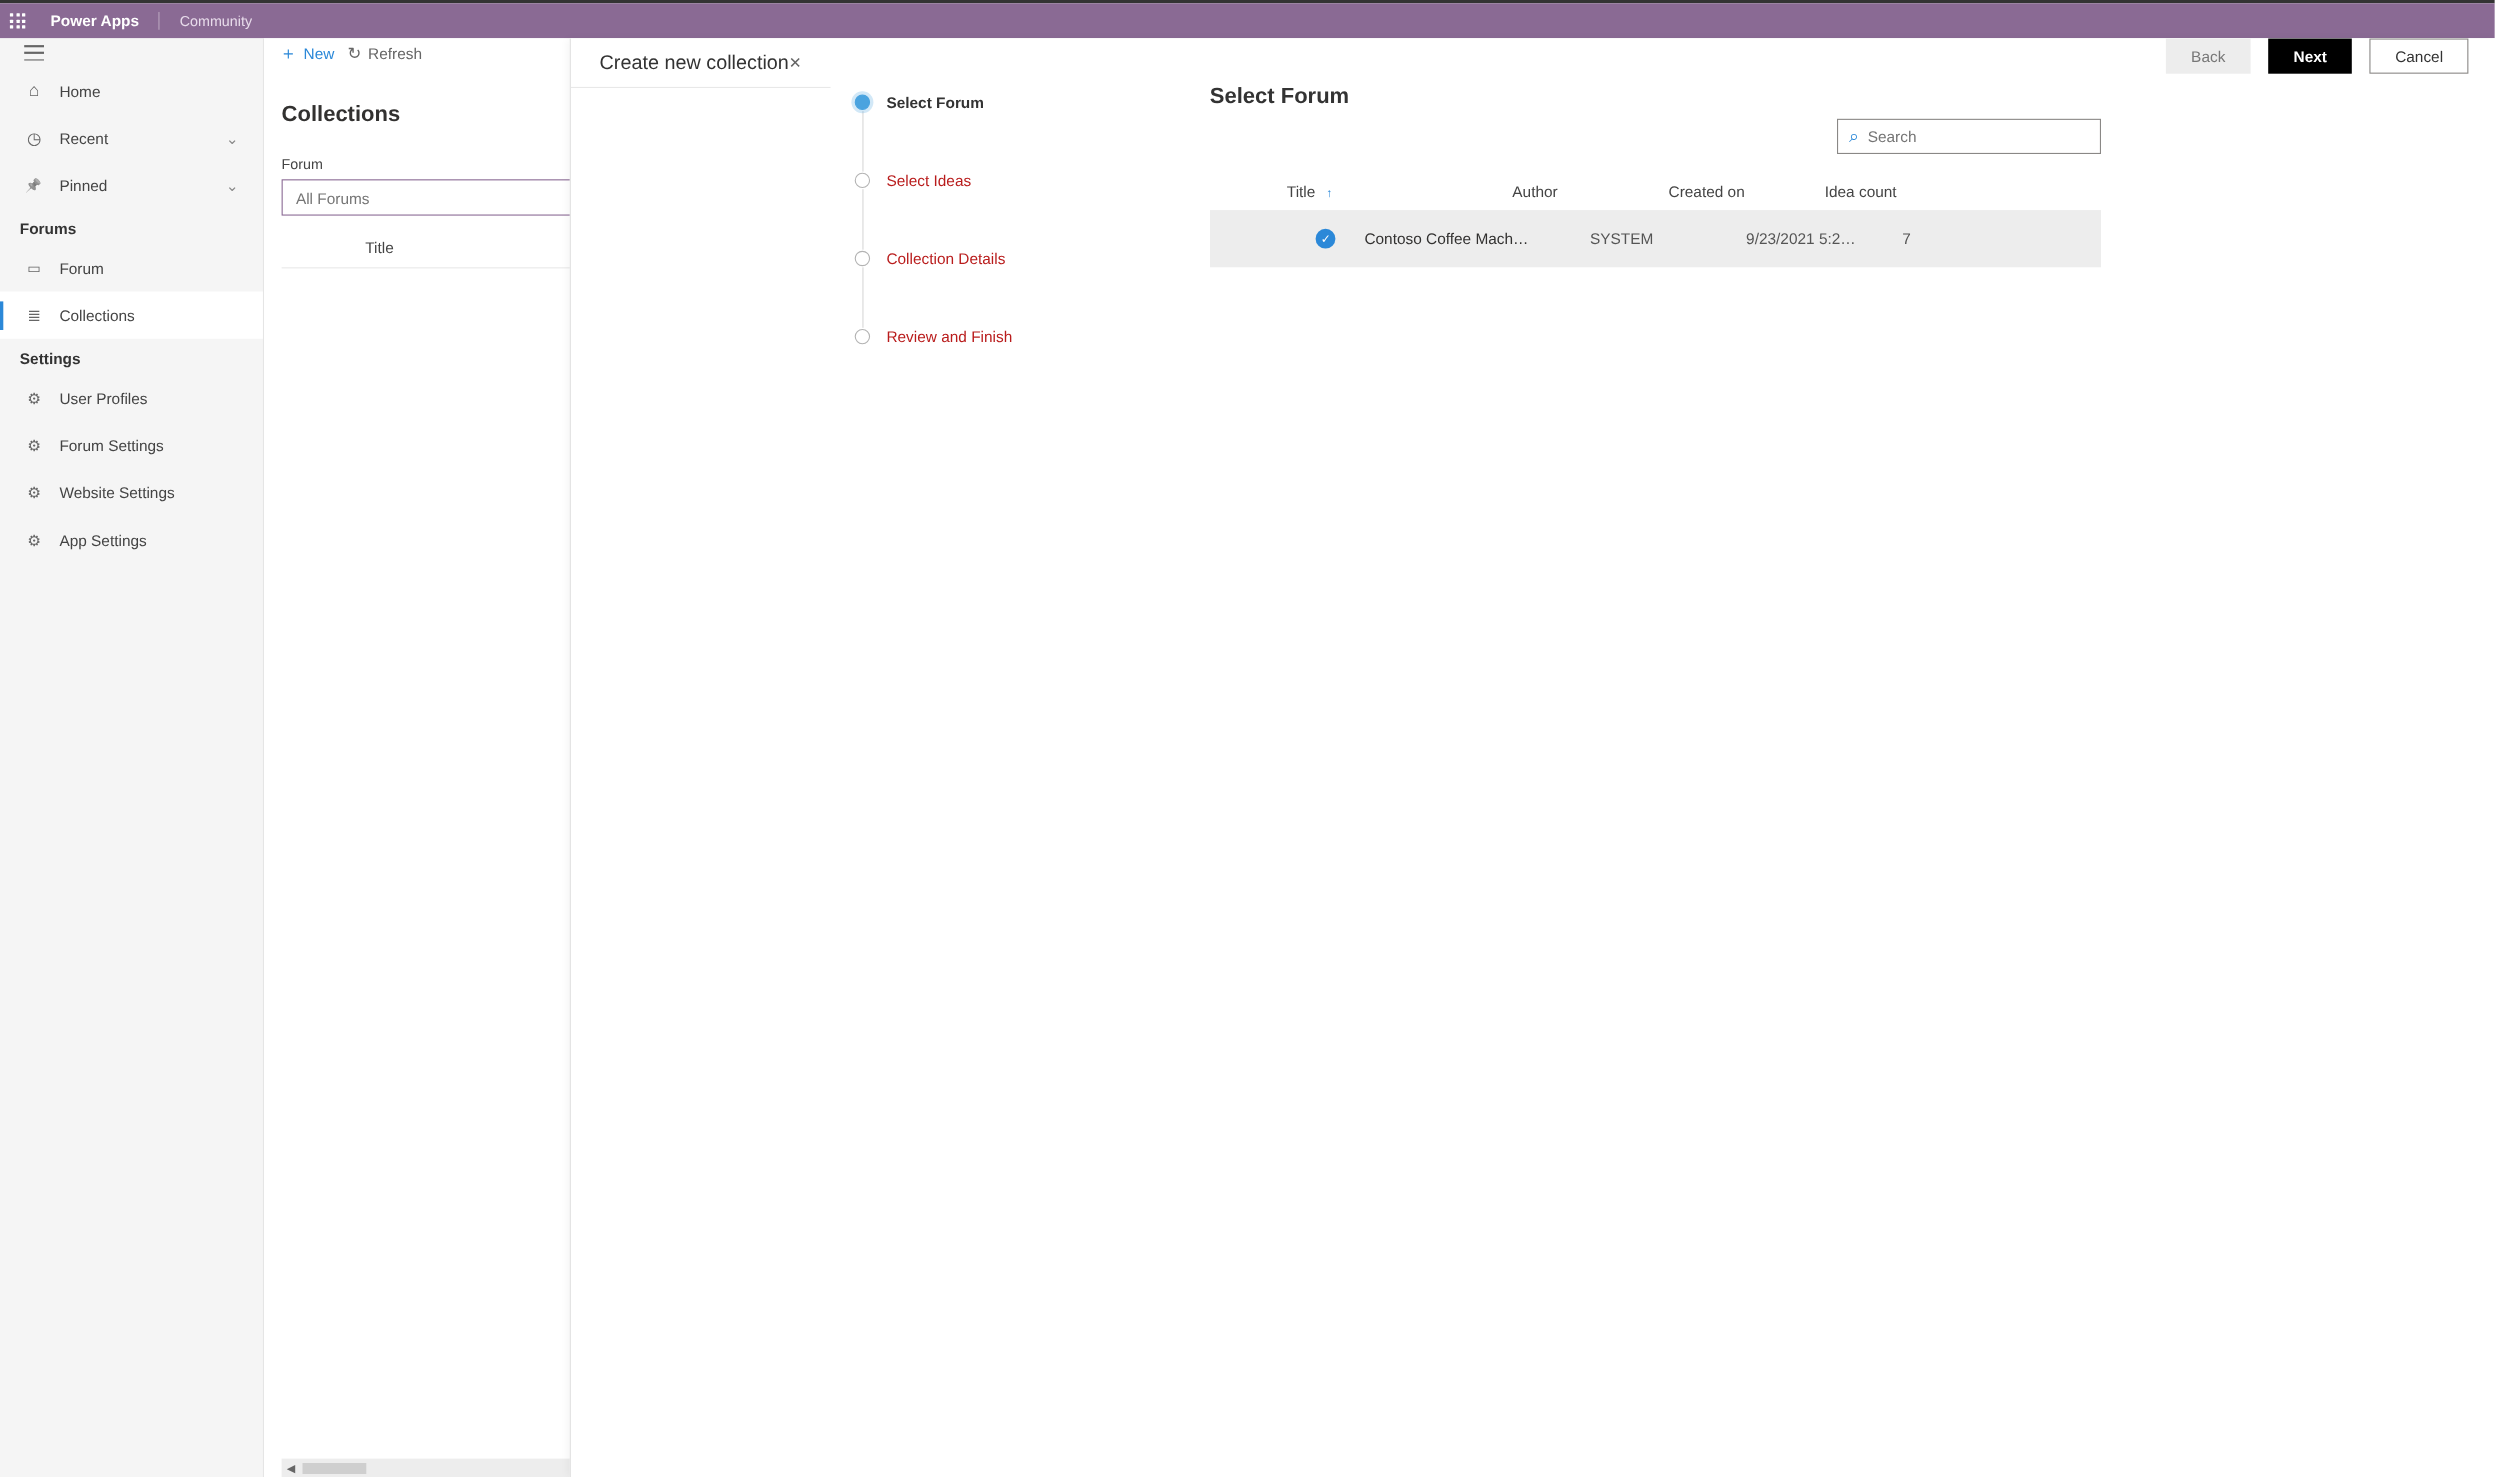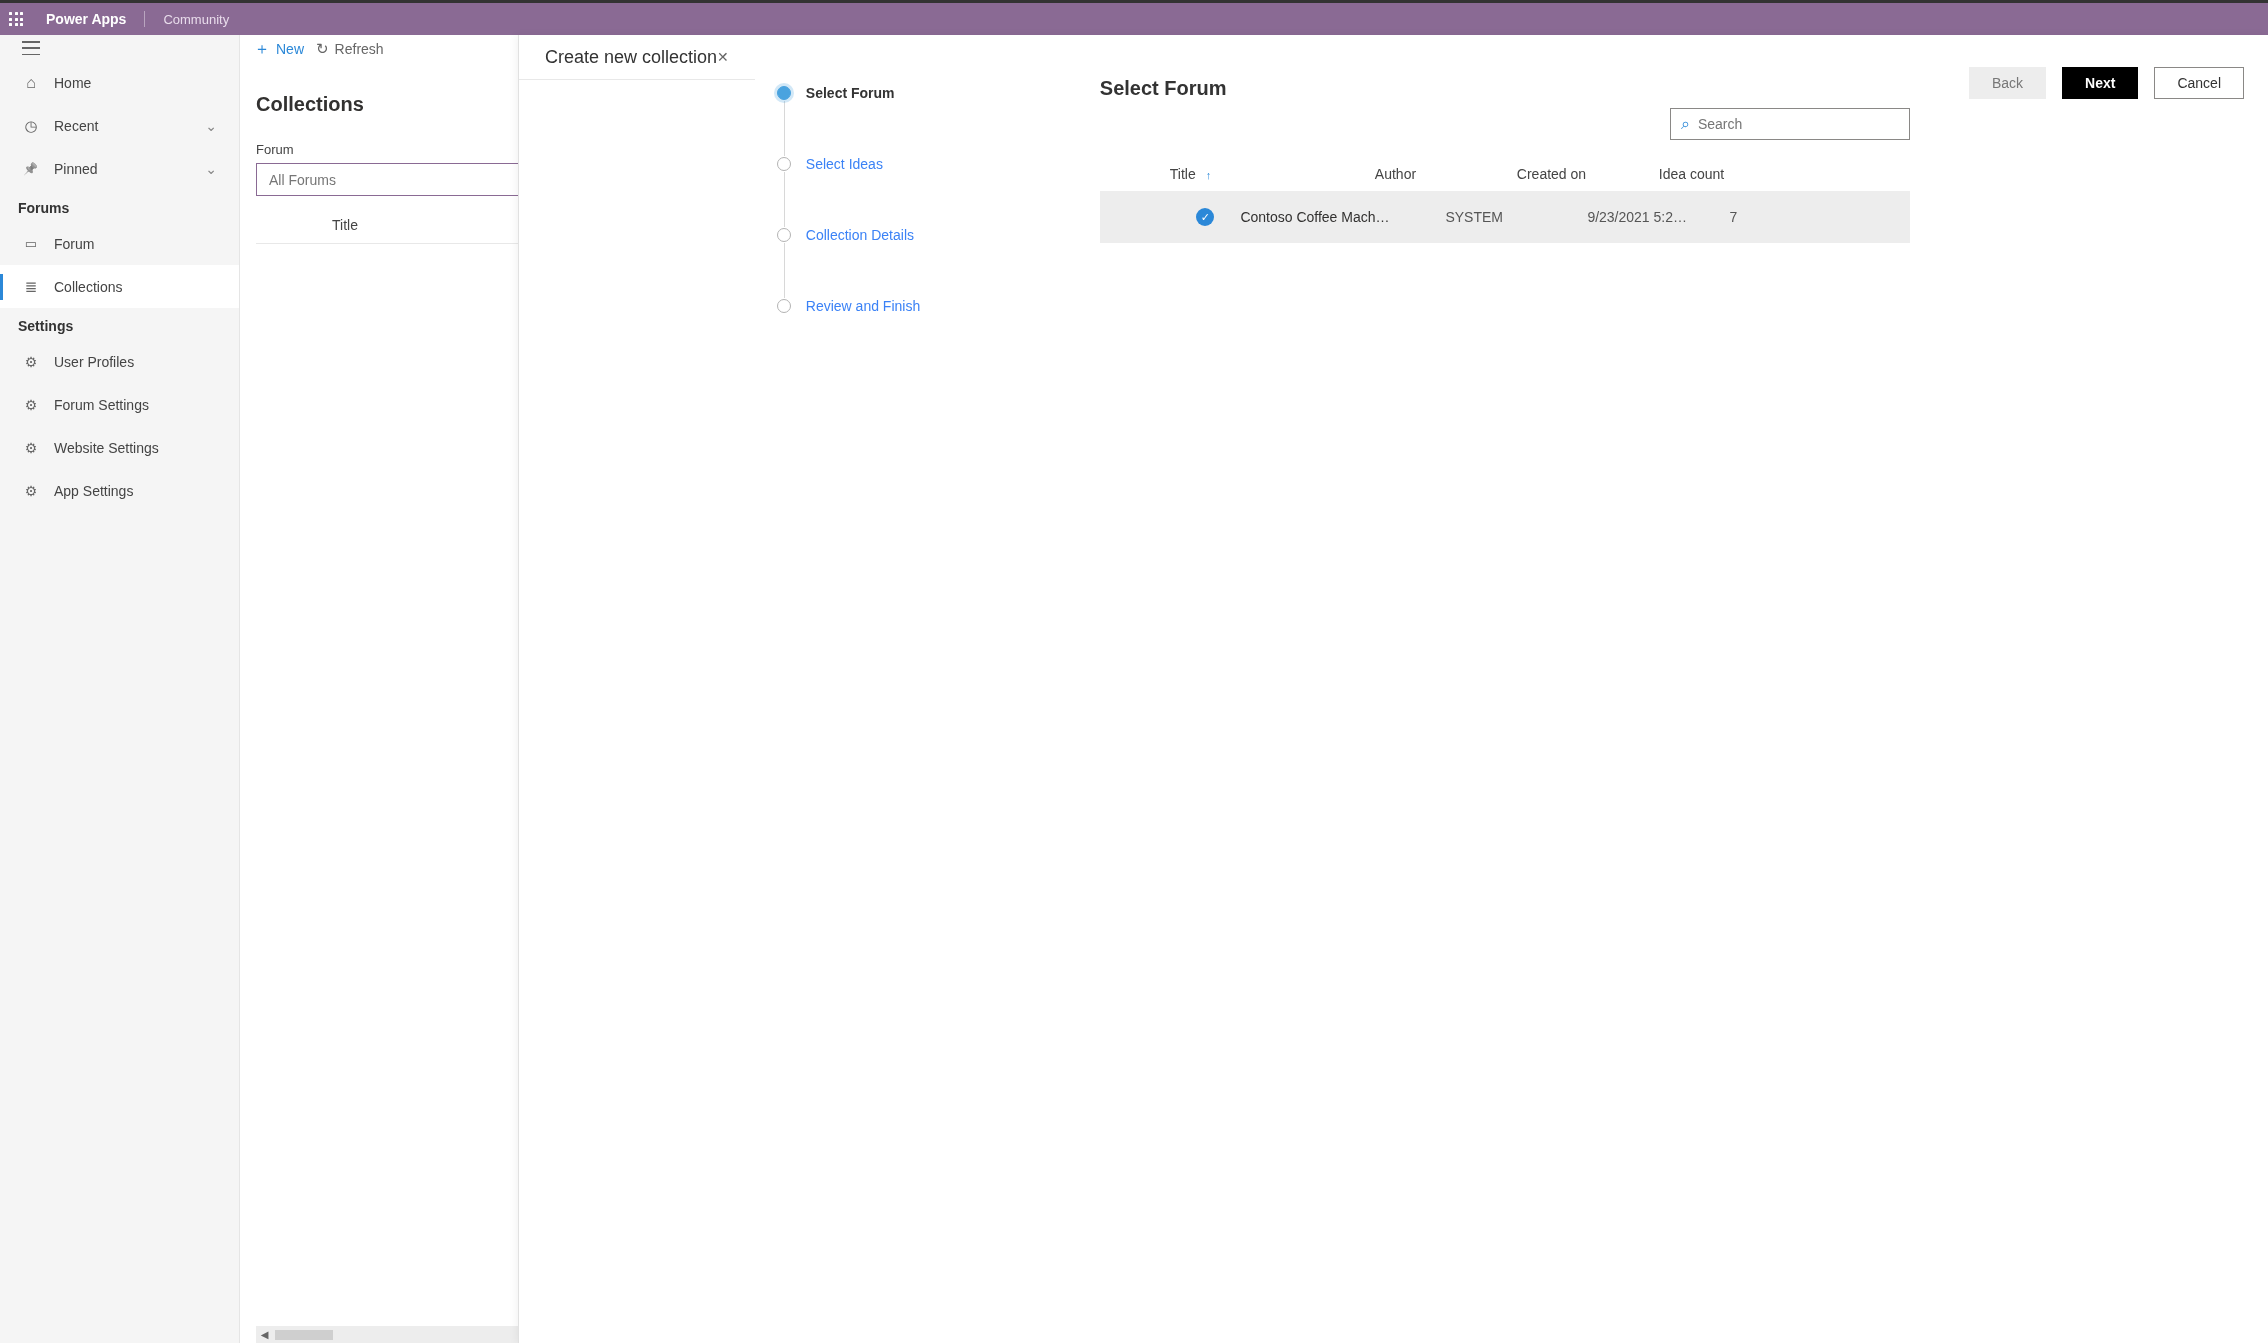--- a/index.html
+++ b/index.html
@@ -51,21 +51,21 @@
     
     .panel { position:absolute; top:0; bottom:0; right:0; width:1750px; background:#fff; border-left:1px solid #e1e1e1; box-shadow:-2px 0 8px rgba(0,0,0,0.05); display:flex; flex-direction:row; z-index:10; }
     .panel-header { height:45px; border-bottom:1px solid #e8e8e8; display:flex; align-items:center; padding:0 26px; }
     .panel-title { font-size:18px; font-weight:400; color:#333; }
     .panel-close { margin-left:auto; color:#666; cursor:pointer; font-size:14px; }
     .panel-body { flex:1; display:flex; overflow:hidden; }
     .steps { width:335px; padding:50px 10px 0 22px; }
     .step { display:flex; align-items:flex-start; gap:15px; margin-bottom:0; }
     .step-circle { width:14px; height:14px; border:1px solid #b3b3b3; border-radius:50%; background:#fff; flex-shrink:0; margin-top:1px; }
     .step.active .step-circle { background:#4aa3df; border-color:#4aa3df; box-shadow:0 0 0 3px rgba(74,163,223,0.25); }
-    .step-label { font-size:14px; color:#3b82f6; }
+    .step-label { font-size:14px; color:#b91c1c; }
     .step.active .step-label { color:#333; font-weight:600; }
     .step-connector { width:1px; height:55px; background:#d8d8d8; margin-left:7px; }
 
     .panel-main { flex:1; padding:42px 35px 0 10px; display:flex; flex-direction:column; }
     .panel-h1 { font-size:20px; font-weight:600; color:#333; margin-bottom:8px; }
     .panel-sub { font-size:14px; color:#555; margin-bottom:26px; }
     .search-wrap { align-self:flex-end; width:240px; height:32px; border:1px solid #8a8886; display:flex; align-items:center; padding:0 10px; gap:8px; margin-bottom:18px; }
     .search-wrap input { border:none; outline:none; font-size:14px; flex:1; }
     .search-icon { color:#2b88d8; }
 
@@ -77,21 +77,21 @@
     .col-ideas { width:110px; }
     .sort-arrow { color:#2b88d8; padding-left:6px; font-size:11px; }
     .grid-row { display:flex; align-items:center; height:52px; background:#ededed; font-size:14px; margin-top:-1px;justify-content:center; }
     .row-check { width:70px; display:flex; justify-content:center; }
     .check-circle { width:18px; height:18px; border-radius:50%; background:#2b88d8; display:flex; align-items:center; justify-content:center; color:#fff; font-size:11px; }
     .cell-title { width:205px; white-space:nowrap; overflow:hidden; text-overflow:ellipsis; padding-right:20px; }
     .cell-author { width:142px; color:#555; }
     .cell-created { width:142px; color:#555; white-space:nowrap; overflow:hidden; text-overflow:ellipsis; padding-right:22px; }
     .cell-ideas { width:110px; color:#555; }
 
-    .panel-footer { height:64px; border-top:0; display:flex; align-items:flex-end; padding:0 24px; gap:16px; } 
+    .panel-footer { height:64px; border-top:0; display:flex; align-items:flex-start; padding:0 24px; gap:16px; } 
     .btn { height:32px; padding:0 22px; font-size:14px; border:1px solid transparent; cursor:pointer; }
     .btn-back { background:#ededed; color:#777; }
     .btn-next { background:#000000; color:#fff; font-weight:600; }
     .btn-cancel { margin-left:auto; background:#fff; border:1px solid #8a8886; color:#333; }
 
     
     .ic-home::before{content:"⌂";font-size:16px;}
     .ic-clock::before{content:"◷";font-size:15px;}
     .ic-pin::before{content:"📌";font-size:12px;filter:grayscale(1);opacity:0.7;}
     .ic-forum::before{content:"▭";font-size:13px;}

